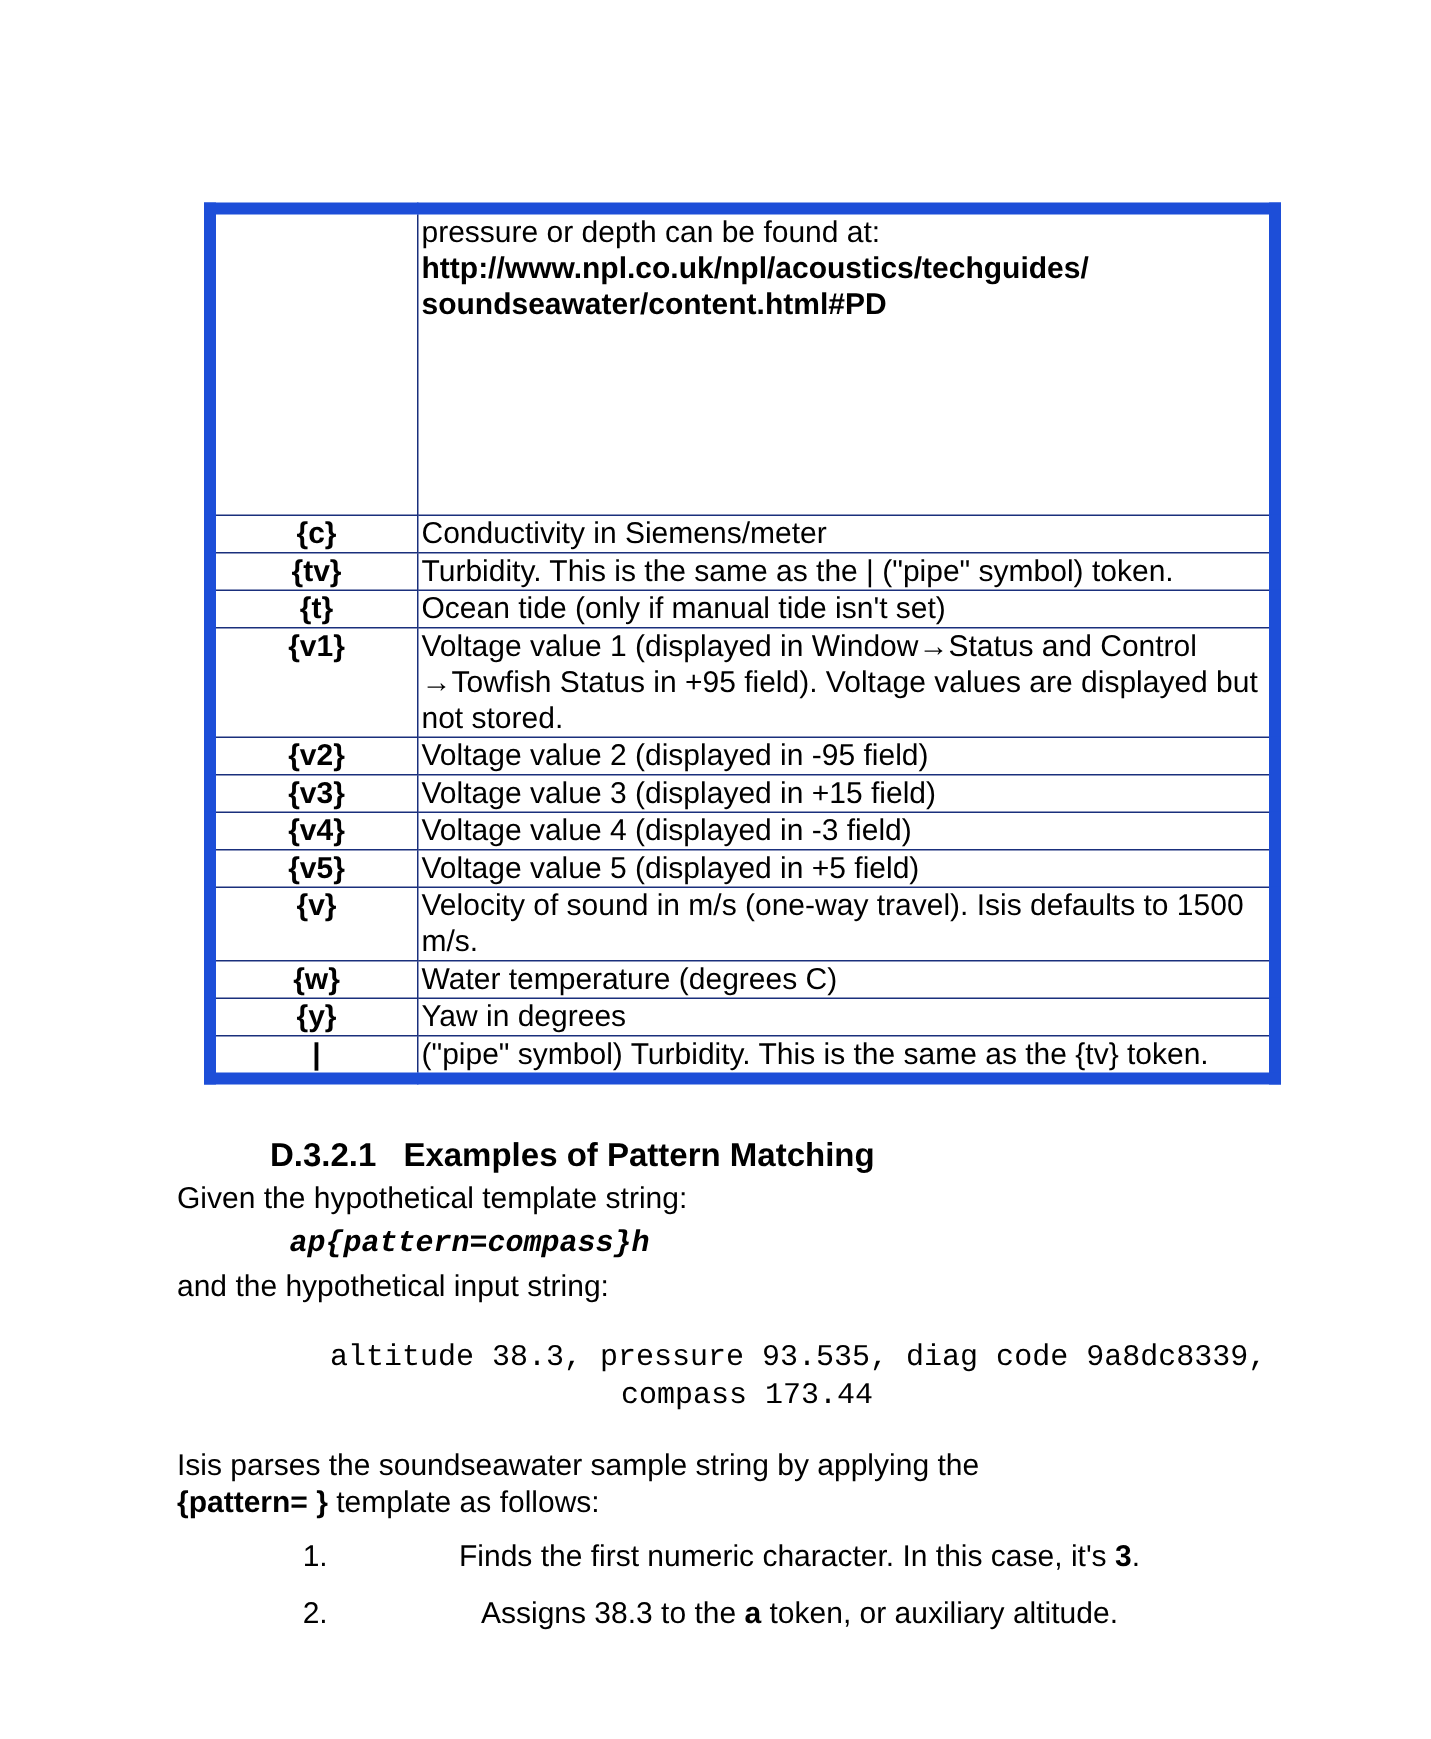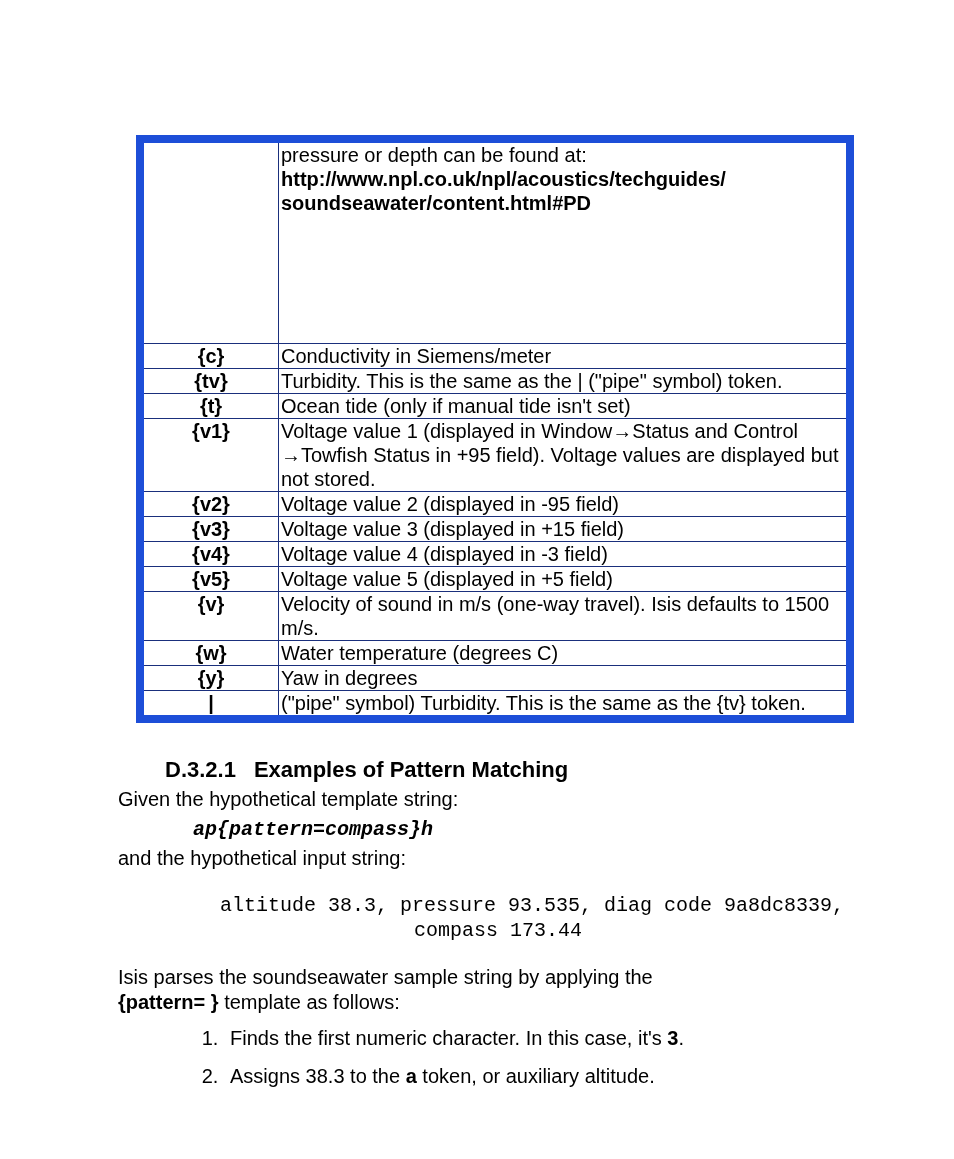--- a/index.html
+++ b/index.html
@@ -34,21 +34,21 @@
     font-weight: bold;
   }
   table.tokens tr.tall td.desc {
     height: 200px;
   }
   .urlbold { font-weight: bold; }
   .section-heading {
     font-size: 22px;
     font-weight: bold;
     margin-top: 34px;
-    margin-left: 47px;
+    margin-left: 62px;
   }
   .section-heading .num { margin-right: 18px; }
   .body-text {
     font-size: 20px;
     margin-top: 4px;
     line-height: 1.25;
   }
   .indent2 { margin-left: 75px; }
   .tmpl {
     font-family: "Courier New", monospace;
@@ -65,21 +65,21 @@
     line-height: 1.25;
     text-align: center;
   }
   ol.steps {
     font-size: 20px;
     margin-left: 78px;
     margin-top: 10px;
     padding-left: 28px;
     line-height: 1.3;
   }
-  ol.steps li { margin-bottom: 12px; padding-left: 6px; }
+  ol.steps li { margin-bottom: 12px; padding-left: 6px; text-align: center; }
   .b { font-weight: bold; }
 </style>
 </head>
 <body>
 
 <div class="page">
 
   <table class="tokens">
     <tbody>
         <tr class="tall">

